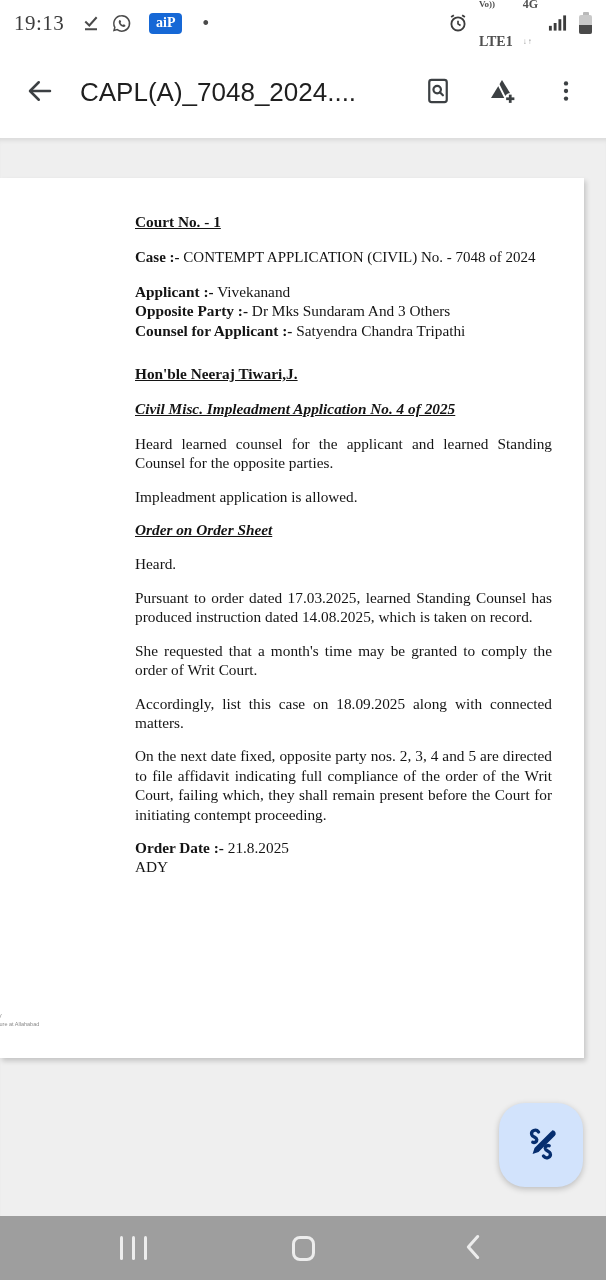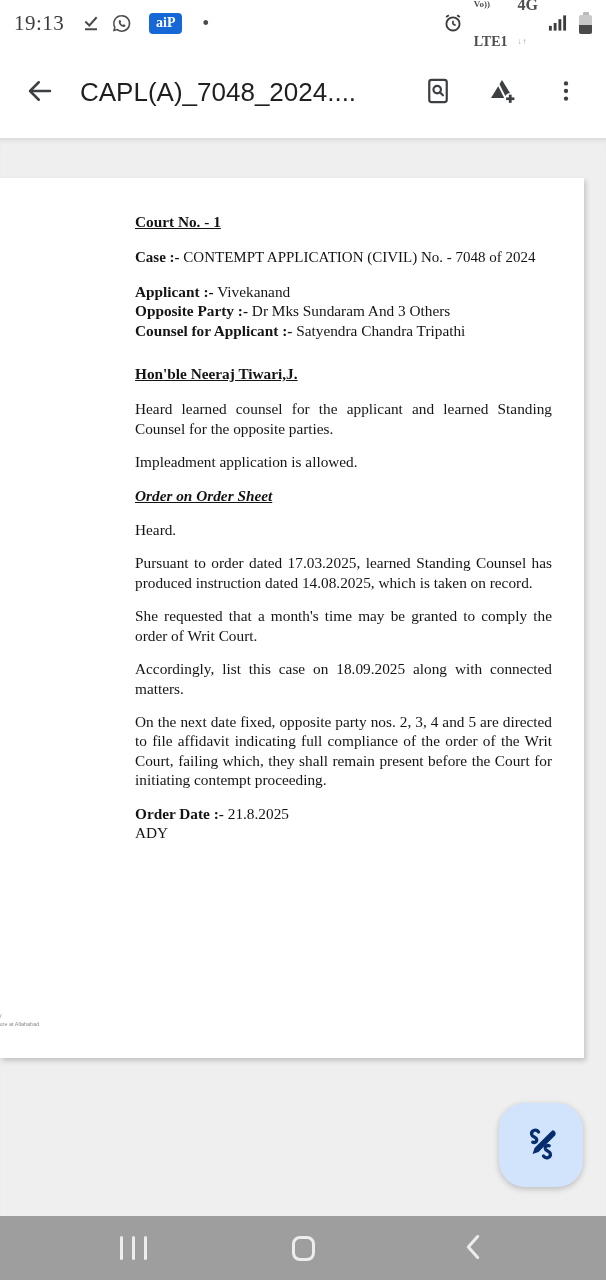--- a/index.html
+++ b/index.html
@@ -18,21 +18,21 @@
   .sb-icon { display: inline-flex; align-items: center; justify-content: center; margin: 0 5px; }
   .app-badge {
     width: 33px; height: 21px; border-radius: 4px; background: #1668d6;
     color: #fff; font-size: 14px; font-weight: bold; display: inline-flex;
     align-items: center; justify-content: center; margin: 0 12px;
   }
   .notif-dot { font-size: 20px; color: #4a4a4a; margin-left: 8px; line-height: 0; }
   .stack { display: flex; flex-direction: column; align-items: flex-start; line-height: 9px; margin: 0 5px; gap: 28px; }
   .stack .t1 { font-size: 9px; font-weight: bold; color: #4f4f4f; }
   .stack .t2 { font-size: 14px; font-weight: bold; color: #4f4f4f; }
-  .net .t1 { font-size: 16px; }
+  .net .t1 { font-size: 12px; }
   .net .t2 { font-size: 8px; color: #9a9a9a; font-weight: normal; letter-spacing: 1px; }
   .battery { width: 13px; height: 22px; margin-left: 7px; position: relative; }
   .battery .cap { position: absolute; top: 0; left: 3.5px; width: 6px; height: 2.5px; background: #b9b9b9; border-radius: 1px 1px 0 0; }
   .battery .body { position: absolute; top: 3px; left: 0; width: 13px; height: 19px; background: #c9c9c9; border-radius: 2px; overflow: hidden; }
   .battery .fill { position: absolute; bottom: 0; left: 0; width: 100%; height: 47%; background: #4a4a4a; }
 
   
   .app-bar {
     position: absolute; top: 46px; left: 0; width: 606px; height: 92px;
     display: flex; align-items: center; background: #fff; padding: 0 18px;
@@ -207,20 +207,21 @@
       <div class="doc-line case-line"><span class="doc-label">Case :-</span> <span>CONTEMPT APPLICATION (CIVIL) No. - 7048 of 2024</span></div>
 
       <div class="party-block">
         <div><span class="doc-label">Applicant :-</span> <span>Vivekanand</span></div>
         <div><span class="doc-label">Opposite Party :-</span> <span>Dr Mks Sundaram And 3 Others</span></div>
         <div><span class="doc-label">Counsel for Applicant :-</span> <span>Satyendra Chandra Tripathi</span></div>
       </div>
 
       <div class="doc-h" style="margin-bottom:16px;">Hon'ble Neeraj Tiwari,J.</div>
 
+      <div class="doc-h-italic">Civil Misc. Impleadment Application No. 4 of 2025</div>
 
       <p class="doc-para">Heard learned counsel for the applicant and learned Standing Counsel for the opposite parties.</p>
       <p class="doc-para">Impleadment application is allowed.</p>
 
       <div class="doc-h-italic">Order on Order Sheet</div>
 
       <p class="doc-para">Heard.</p>
       <p class="doc-para">Pursuant to order dated 17.03.2025, learned Standing Counsel has produced instruction dated 14.08.2025, which is taken on record.</p>
       <p class="doc-para">She requested that a month's time may be granted to comply the order of Writ Court.</p>
       <p class="doc-para">Accordingly, list this case on 18.09.2025 along with connected matters.</p>

